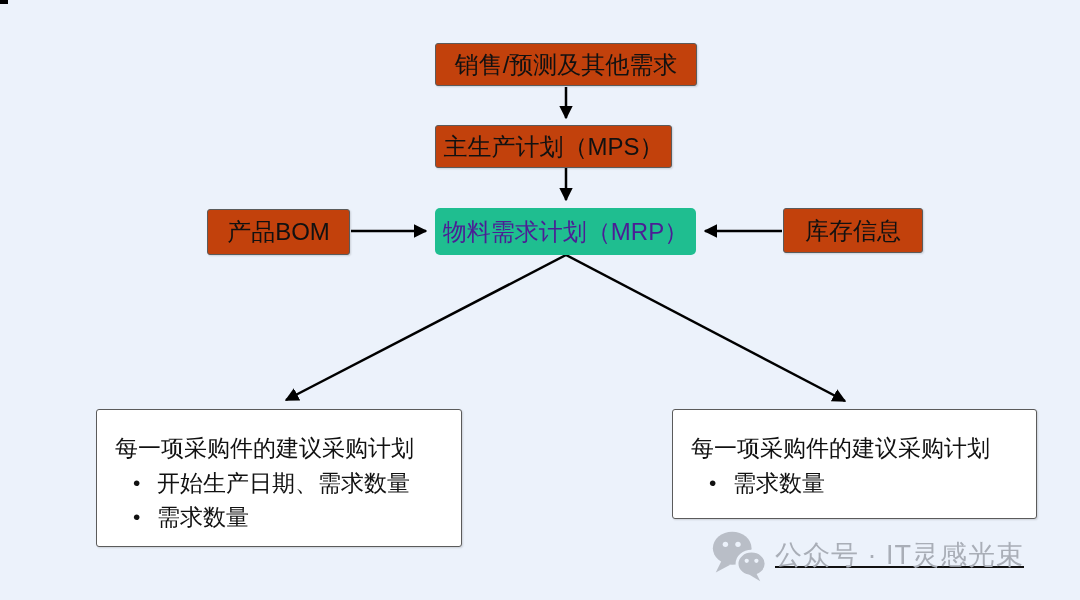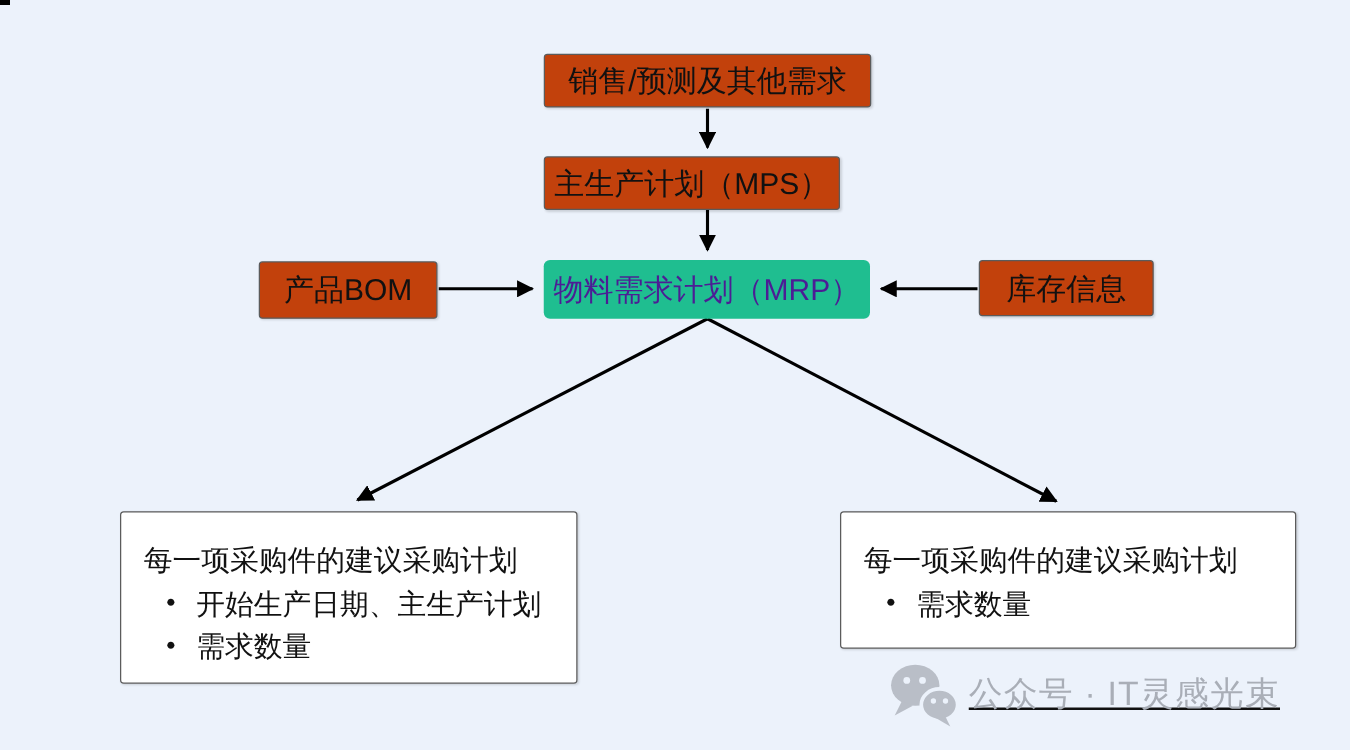--- a/index.html
+++ b/index.html
@@ -103,21 +103,21 @@
     <span>产品BOM</span>
   </div>
 
   <div class="node" id="node-inventory">
     <span>库存信息</span>
   </div>
 
   <div class="bigbox" id="node-production">
     <div class="title">每一项采购件的建议采购计划</div>
     <ul>
-      <li>开始生产日期、主生产计划</li>
+      <li>开始生产日期、需求数量</li>
       <li>需求数量</li>
     </ul>
   </div>
 
   <div class="bigbox" id="node-purchase">
     <div class="title">每一项采购件的建议采购计划</div>
     <ul>
       <li>需求数量</li>
     </ul>
   </div>

